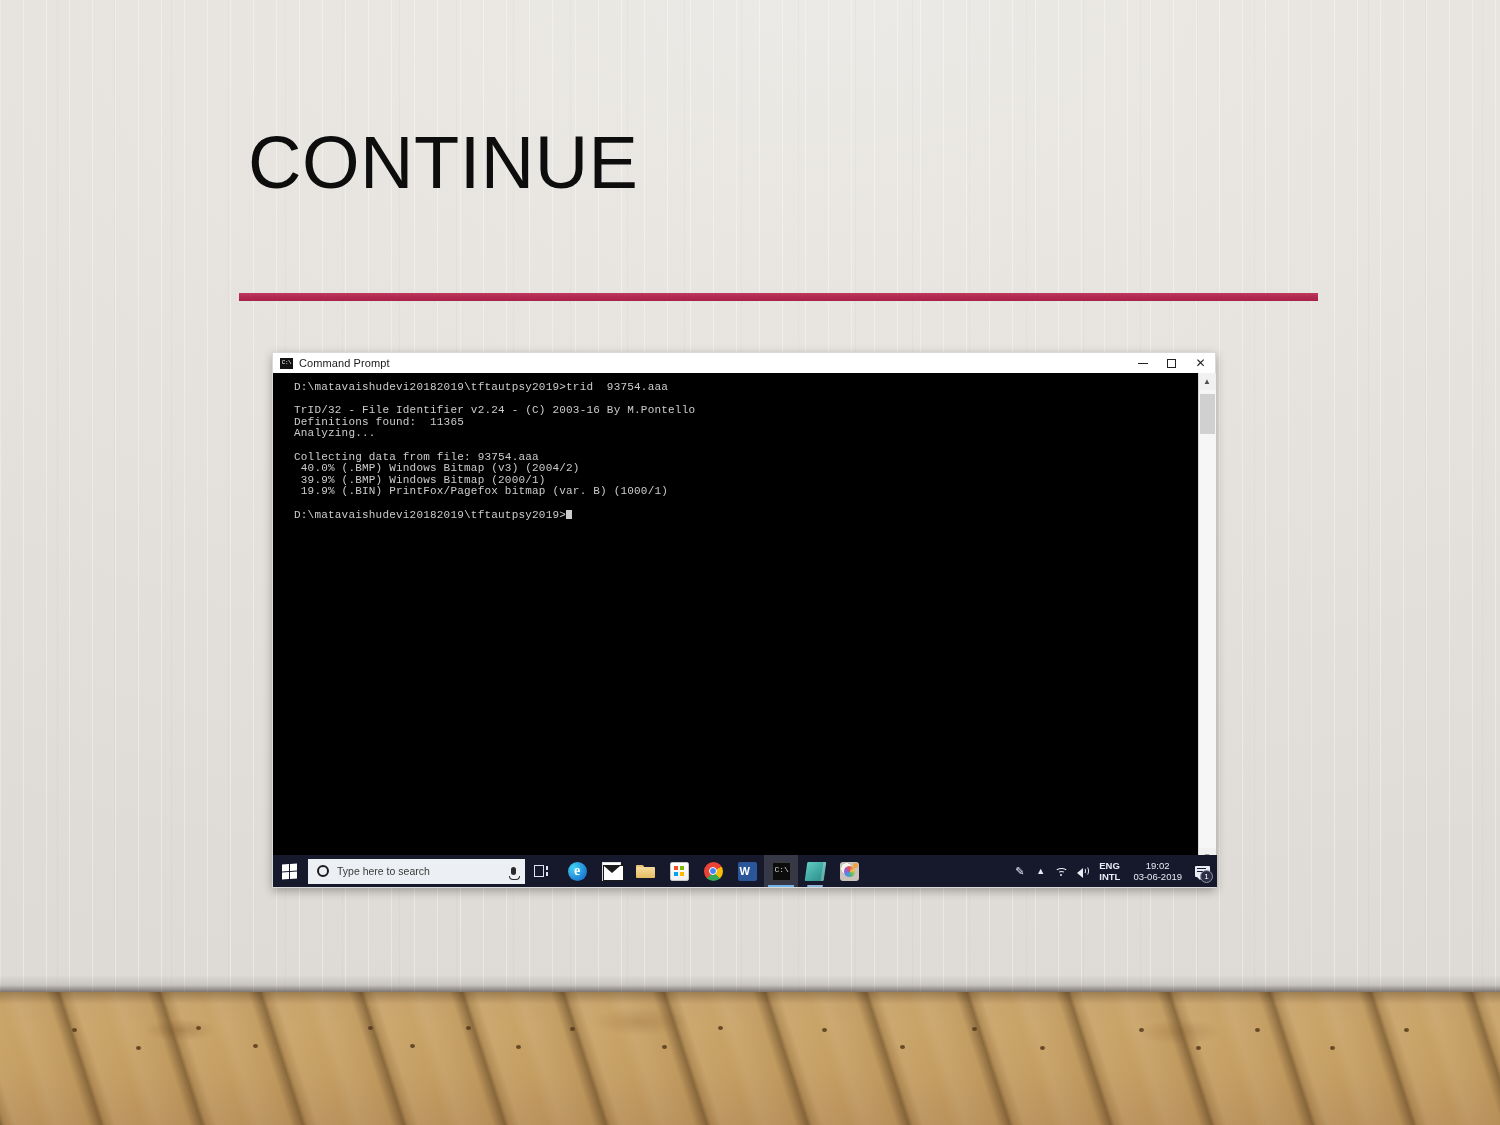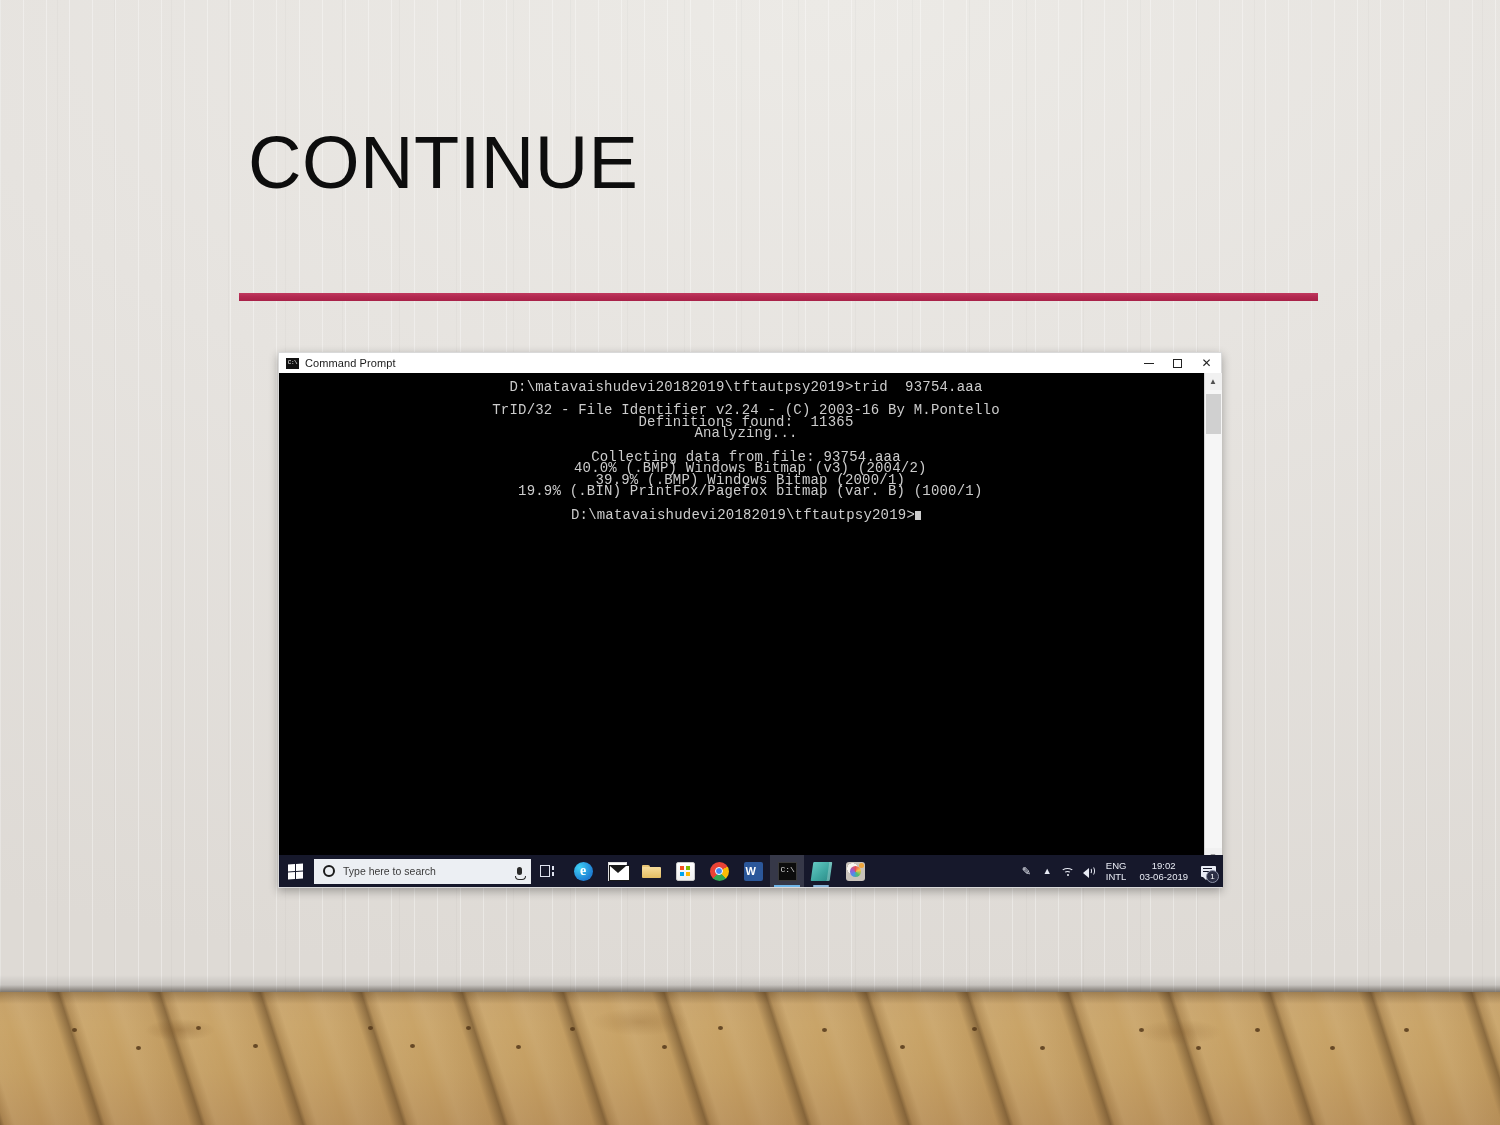--- a/index.html
+++ b/index.html
@@ -58,21 +58,21 @@
     font-size:74px; font-weight:400; letter-spacing:.5px; color:#0d0d0d;
     line-height:1; white-space:nowrap;
   }
   .accent-rule {
     position:absolute; left:239px; top:293px; width:1079px; height:8px;
     background:linear-gradient(180deg,#c03a5f 0%, #b42a52 40%, #a82148 100%);
   }
 
   
   .cmd-window {
-    position:absolute; left:278px; top:352px; width:944px; height:536px;
+    position:absolute; left:272px; top:352px; width:944px; height:536px;
     background:#f0f0f0;
     box-shadow:0 3px 9px rgba(0,0,0,.30);
     border:1px solid #d9d9d9;
   }
   .titlebar {
     height:20px; background:#ffffff; display:flex; align-items:center;
     position:relative;
   }
   .tb-icon {
     width:13px; height:11px; margin-left:7px; margin-right:6px;
@@ -93,24 +93,23 @@
   }
   .glyph-min { display:block; width:10px; height:1px; background:#222; }
   .glyph-max { display:block; width:9px; height:9px; border:1px solid #222; }
   .glyph-close { font-size:12px; line-height:12px; }
 
   
   .console-wrap { display:flex; height:492px; background:#000; }
   .console {
     flex:1; background:#000; color:#cccccc;
     font-family:"Liberation Mono", monospace;
-    font-size:14px; line-height:11.6px;
-    padding:9px 0 0 9px; white-space:pre; overflow:hidden;
+    font-size:11px; line-height:11.6px;
+    padding:9px 0 0 21px; white-space:pre; overflow:hidden;
     letter-spacing:.2px;
-    text-align:center;
   }
   .console .cursor {
     display:inline-block; width:6px; height:9px; background:#cccccc;
     vertical-align:-1px;
   }
   
   .vscroll {
     width:17px; background:#f1f1f1; border-left:1px solid #d6d6d6;
     display:flex; flex-direction:column; align-items:center;
     position:relative;
@@ -270,21 +269,21 @@
     border-right:6px solid #e8ebf4;
   }
   .vol-ico .w1, .vol-ico .w2 {
     position:absolute; border:1.2px solid #e8ebf4; border-left-color:transparent;
     border-top-color:transparent; border-bottom-color:transparent; border-radius:50%;
   }
   .vol-ico .w1 { left:6px; top:3px; width:4px; height:6px; }
   .vol-ico .w2 { left:6px; top:1px; width:7px; height:10px; }
   .lang {
     color:#e8ebf4; font-size:9.5px; line-height:11px; text-align:left;
-    padding:0 6px; flex:none;
+    padding:0 6px; flex:none;font-weight:bold;
   }
   .clock {
     color:#e8ebf4; font-size:9.5px; line-height:11px; text-align:center;
     padding:0 7px; flex:none;
   }
   .notif {
     width:26px; height:32px; display:flex; align-items:center; justify-content:center;
     position:relative; flex:none;
   }
   .notif-box {

